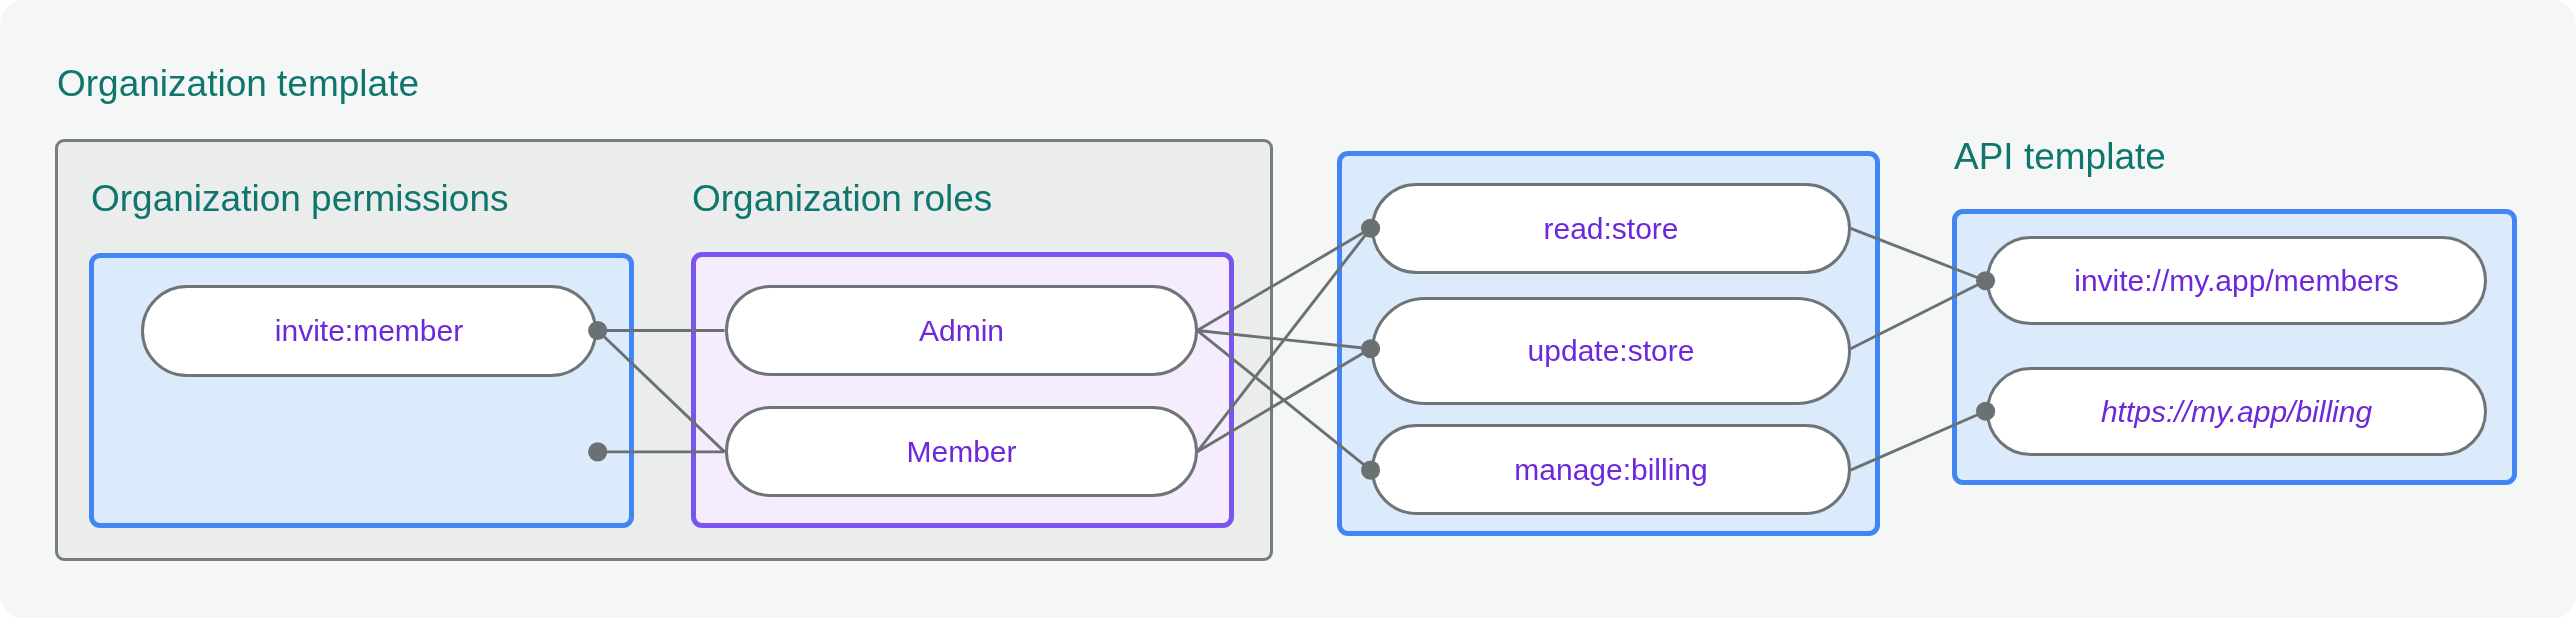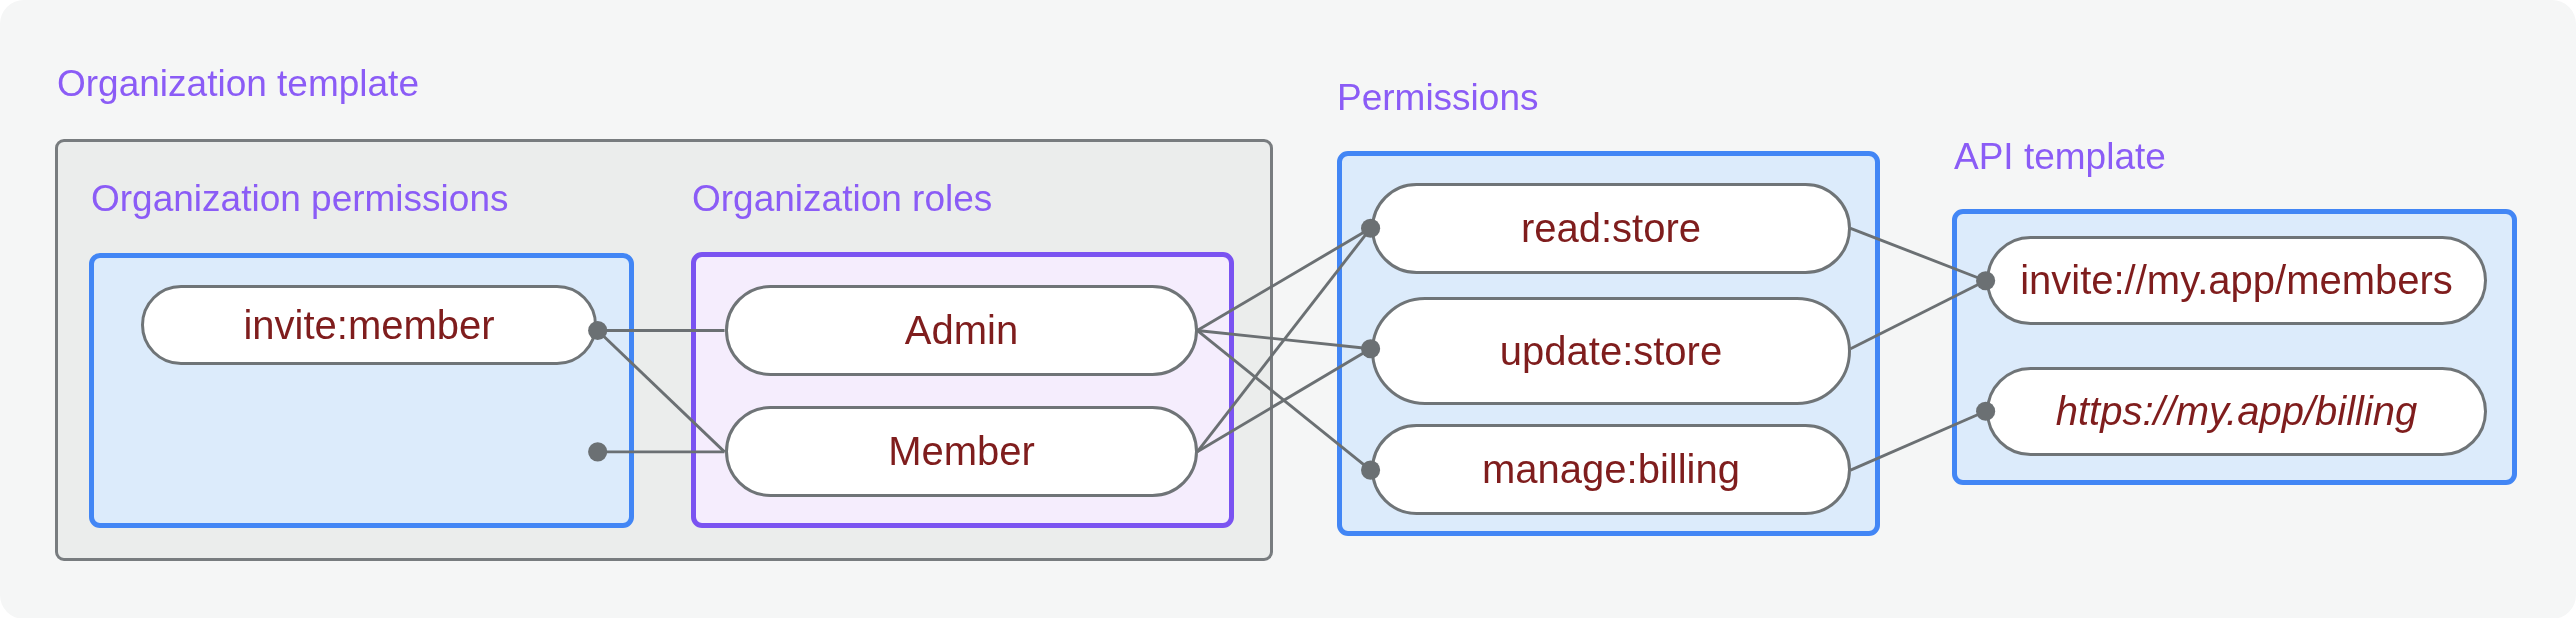--- a/index.html
+++ b/index.html
@@ -9,21 +9,21 @@
     width: 2576px;
     height: 619px;
     background: #f5f6f6;
     border-radius: 24px;
     overflow: hidden;
   }
   .grouplabel {
     position: absolute;
     font-size: 37px;
     line-height: 1.1;
-    color: #8b5cf6;
+    color: #0f766e;
     white-space: nowrap;
   }
   .groupbox { position: absolute; box-sizing: border-box; }
   .box-template {
     left: 55px; top: 139px; width: 1218px; height: 422px;
     background: #ebedec;
     border: 3.7px solid #787c7f;
     border-radius: 9px;
   }
   .box-orgperms {
@@ -52,25 +52,25 @@
   }
   .pill {
     position: absolute;
     box-sizing: border-box;
     background: #ffffff;
     border: 3.7px solid #6f7477;
     border-radius: 55px;
     display: flex;
     align-items: center;
     justify-content: center;
-    font-size: 40px;
-    color: #7f1d1d;
+    font-size: 30px;
+    color: #6d28d9;
     white-space: nowrap;
   }
-  .pill-invite  { left: 141px;  top: 285px; width: 456px; height: 80px; }
+  .pill-invite  { left: 141px;  top: 285px; width: 456px; height: 92px; }
   .pill-delete  { left: 141px;  top: 406px; width: 456px; height: 91px; }
   .pill-admin   { left: 725px;  top: 285px; width: 473px; height: 91px; }
   .pill-member  { left: 725px;  top: 406px; width: 473px; height: 91px; }
   .pill-read    { left: 1371px; top: 183px; width: 480px; height: 91px; }
   .pill-update  { left: 1371px; top: 297px; width: 480px; height: 108px; }
   .pill-manage  { left: 1371px; top: 424px; width: 480px; height: 91px; text-align: center; }
   .pill-members-api { left: 1986px; top: 236px; width: 501px; height: 89px; }
   .pill-billing-api { left: 1986px; top: 367px; width: 501px; height: 89px; font-style: italic; }
 
   .label-title    { left: 57px;   top: 64px; }
@@ -93,21 +93,20 @@
 <div id="diagram">
 
   <div class="grouplabel label-title">Organization template</div>
 
   <div class="groupbox box-template"></div>
 
   <div class="grouplabel label-orgperms">Organization permissions</div>
 
   <div class="grouplabel label-orgroles">Organization roles</div>
 
-  <div class="grouplabel label-perms">Permissions</div>
 
   <div class="grouplabel label-api">API template</div>
 
   <div class="groupbox box-orgperms"></div>
 
   <div class="groupbox box-orgroles"></div>
 
   <div class="groupbox box-permissions"></div>
 
   <div class="groupbox box-api"></div>

